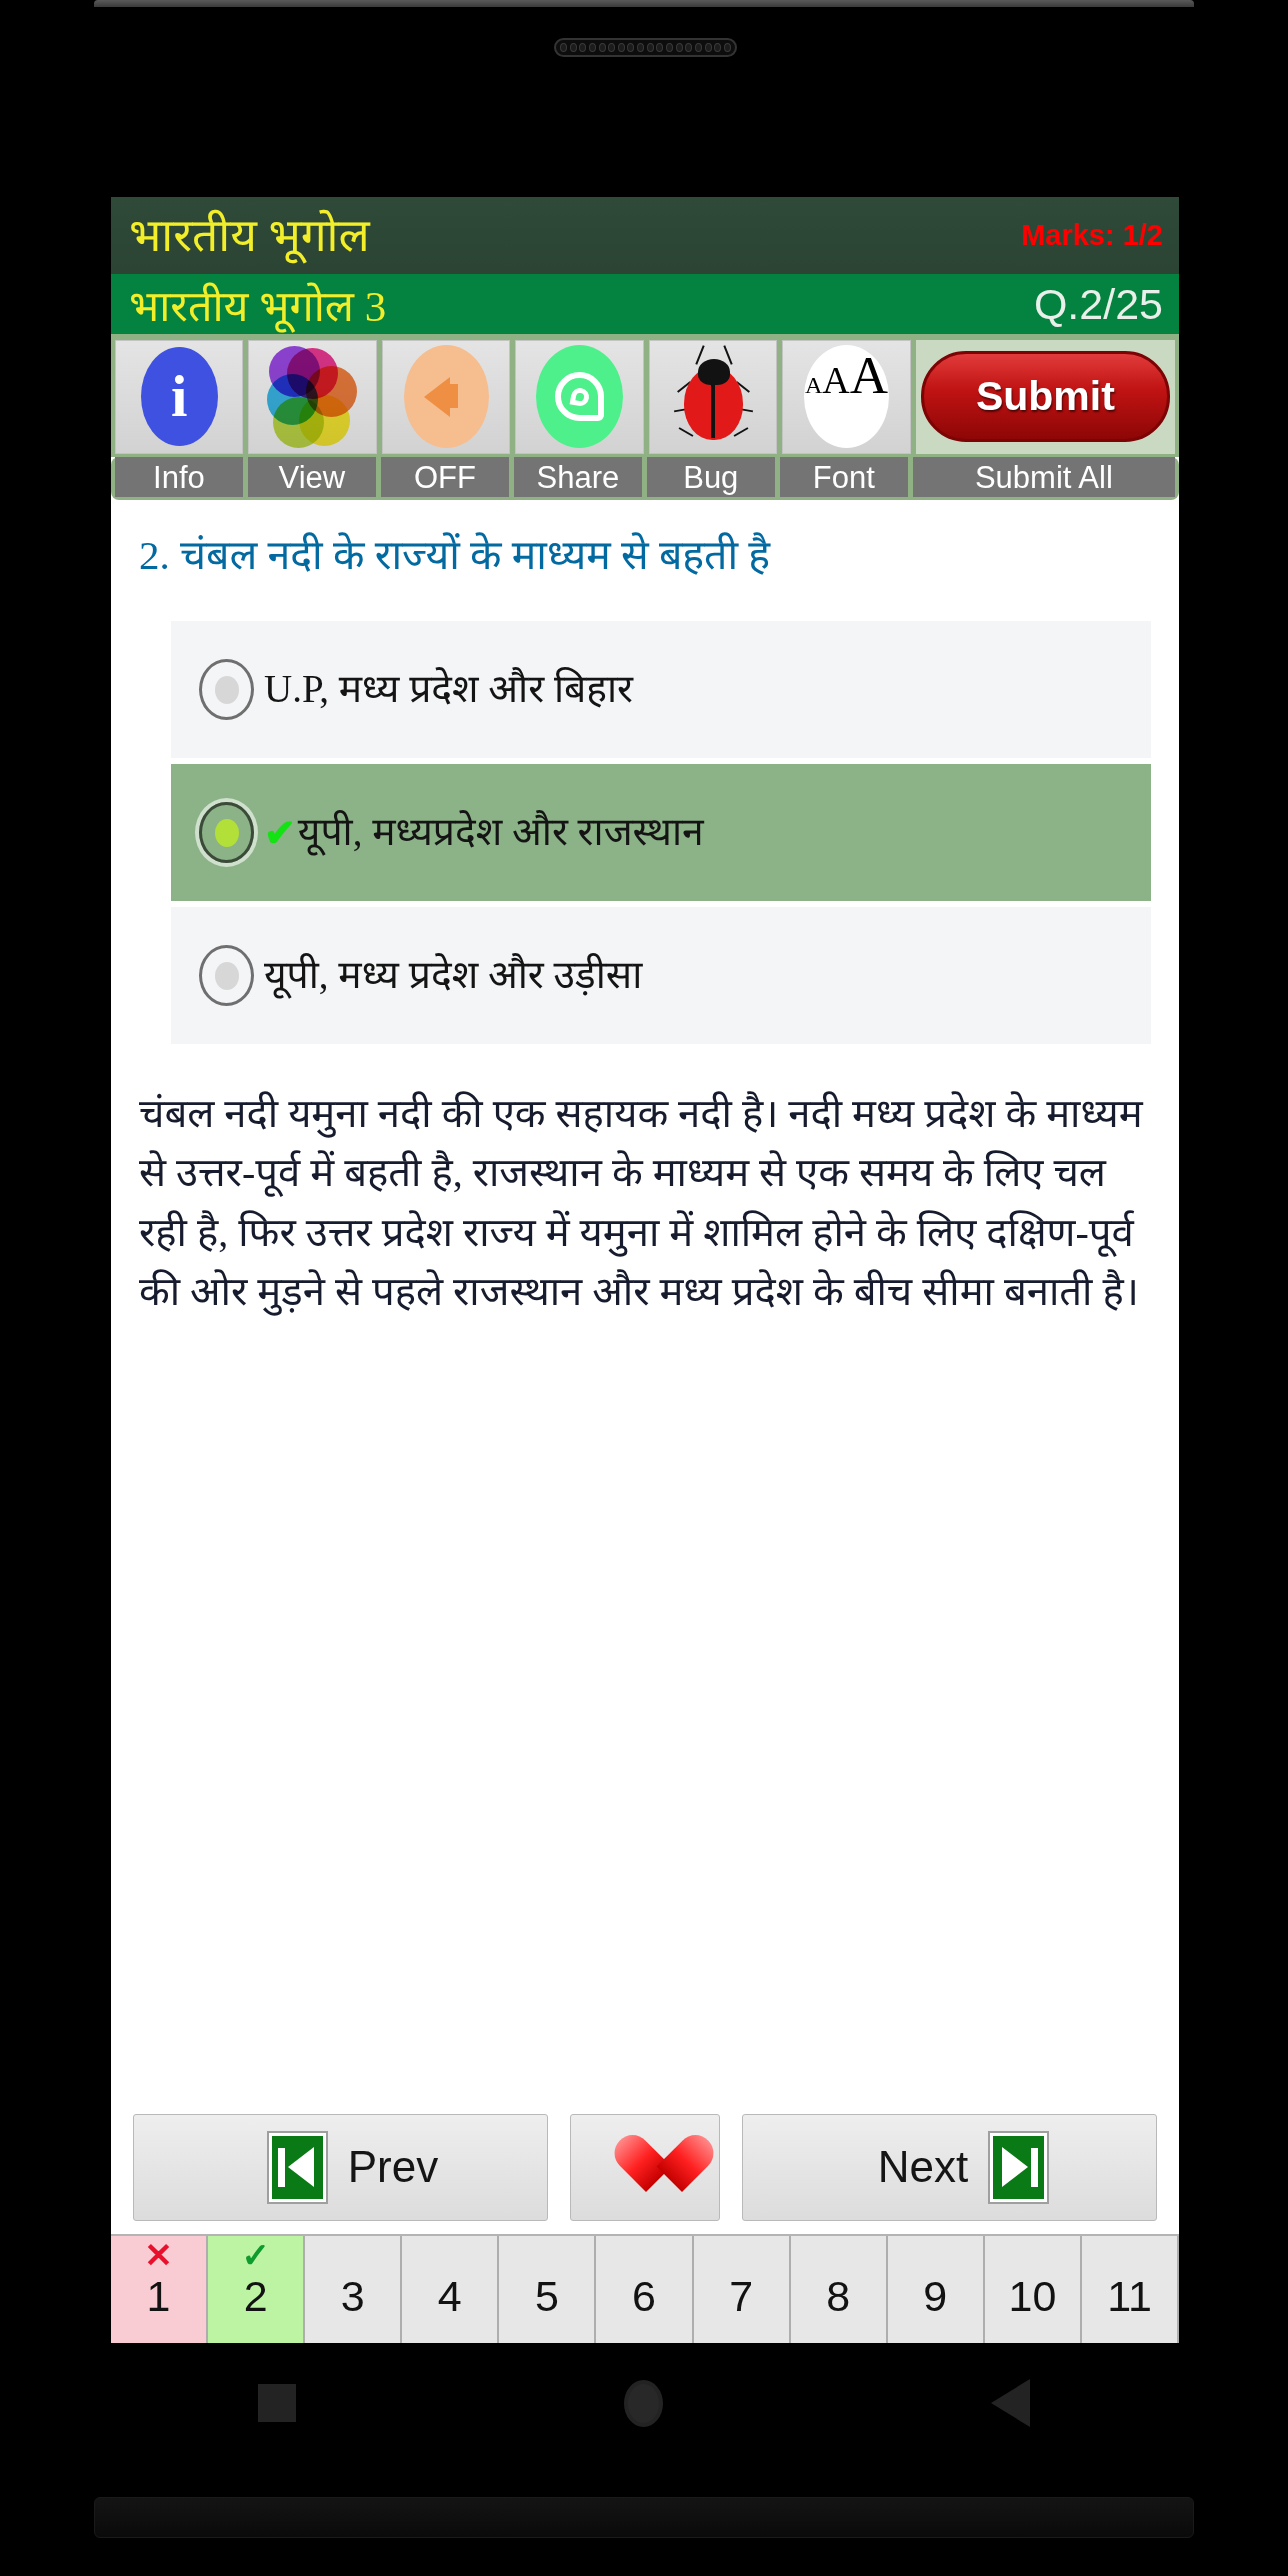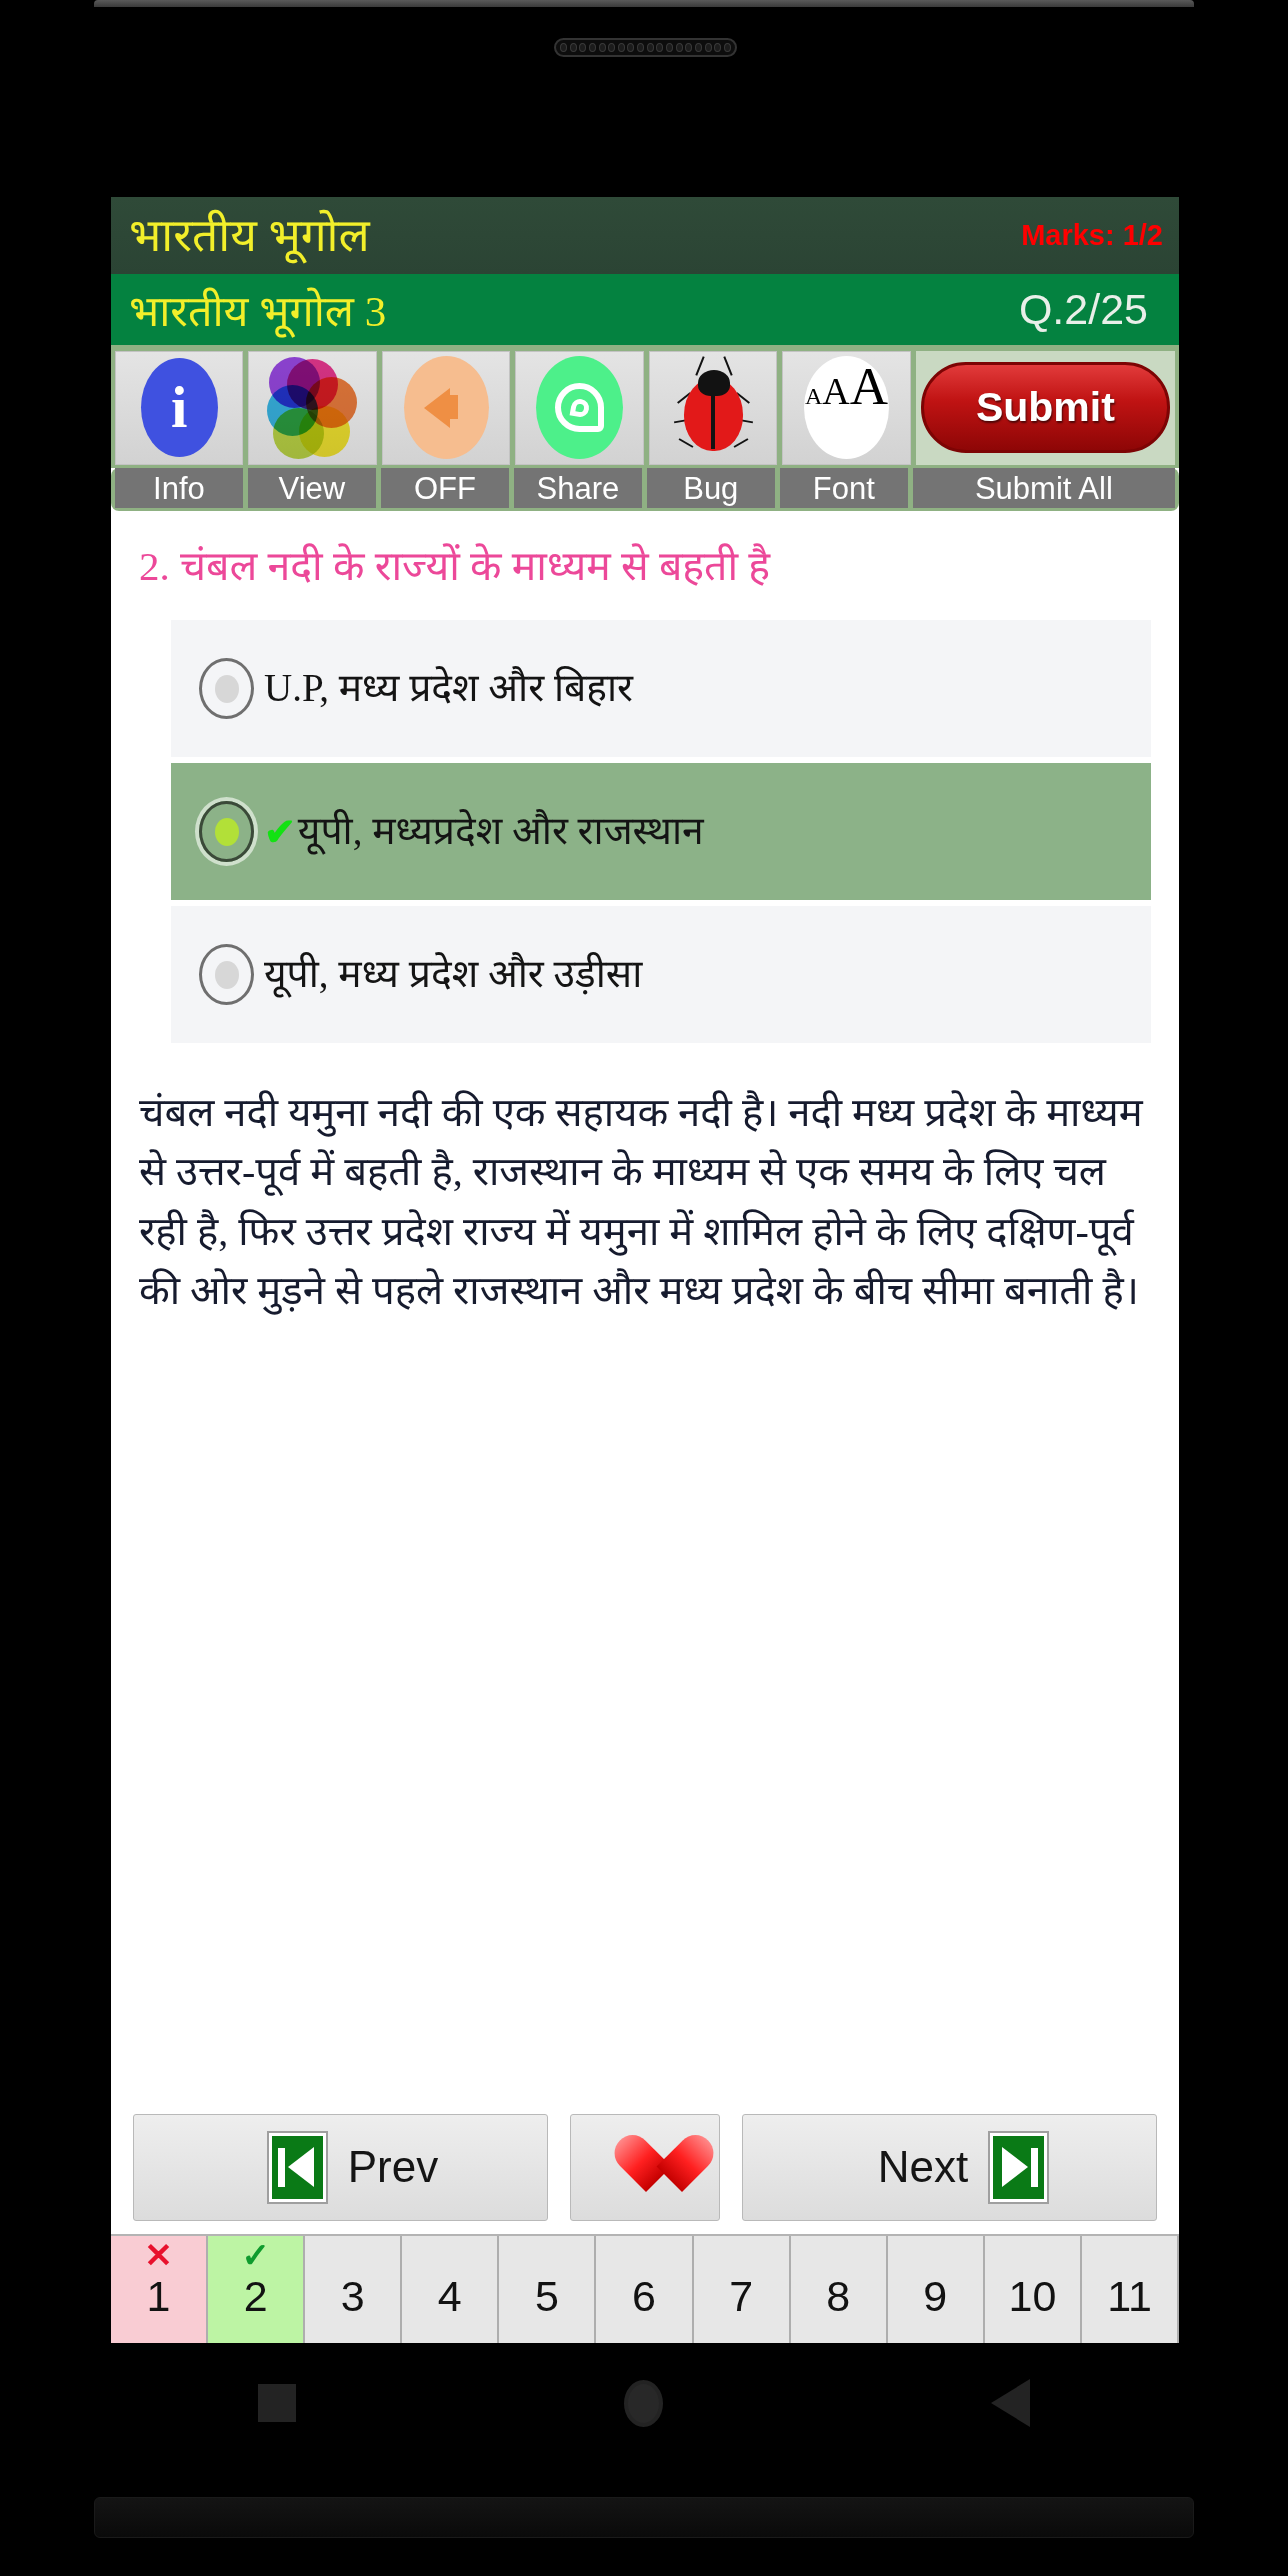--- a/index.html
+++ b/index.html
@@ -127,26 +127,26 @@
   #marks-label {
     color: #ff0000;
     font-size: 29px;
     font-family: "Liberation Sans", sans-serif;
     font-weight: 700;
     white-space: nowrap;
   }
 
   
   #quiz-subtitle-bar {
-    height: 71px;
+    height: 60px;
     background: #048240;
     display: flex;
     align-items: center;
     justify-content: space-between;
-    padding: 0 31px 0 18px;
+    padding: 0 16px 0 18px;
   }
   #quiz-set-name {
     color: #f2ef2a;
     font-size: 43px;
     font-family: "Liberation Serif", serif;
     white-space: nowrap;
   }
   #question-counter {
     color: #e9efe9;
     font-size: 43px;
@@ -315,23 +315,23 @@
   .tool-label#toolbar-label-submitall { flex: 2.05 1 0; }
 
   
   #question-area {
     padding: 30px 28px 0 28px;
     background: #ffffff;
   }
   #question-text {
     font-size: 41px;
     font-family: "Liberation Serif", serif;
-    color: #ec4899;
+    color: #0369a1;
     line-height: 1.25;
-    margin-bottom: 28px;
+    margin-bottom: 40px;
   }
 
   #options-list { display: flex; flex-direction: column; }
   .option-row {
     height: 137px;
     background: #f4f5f7;
     display: flex;
     align-items: center;
     padding-left: 28px;
     margin-left: 32px;

